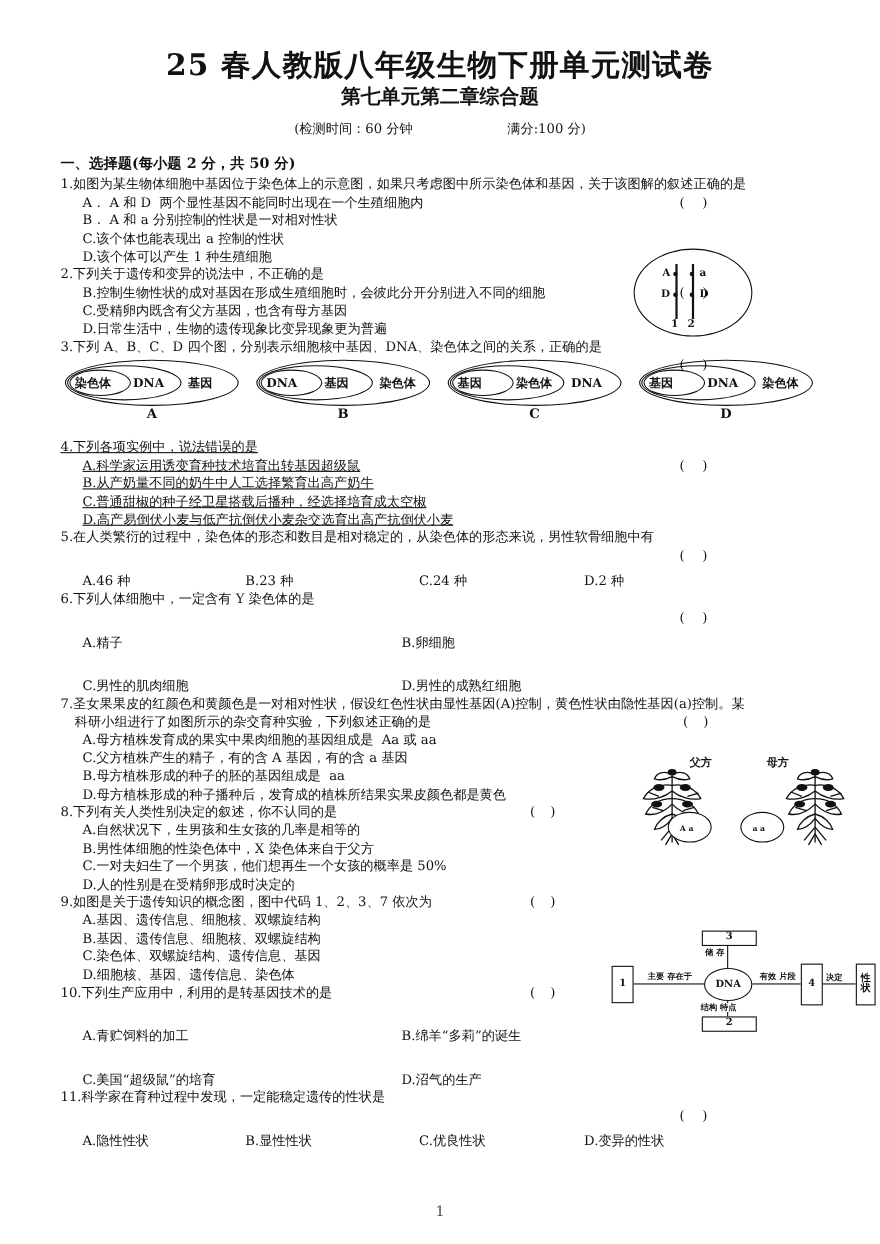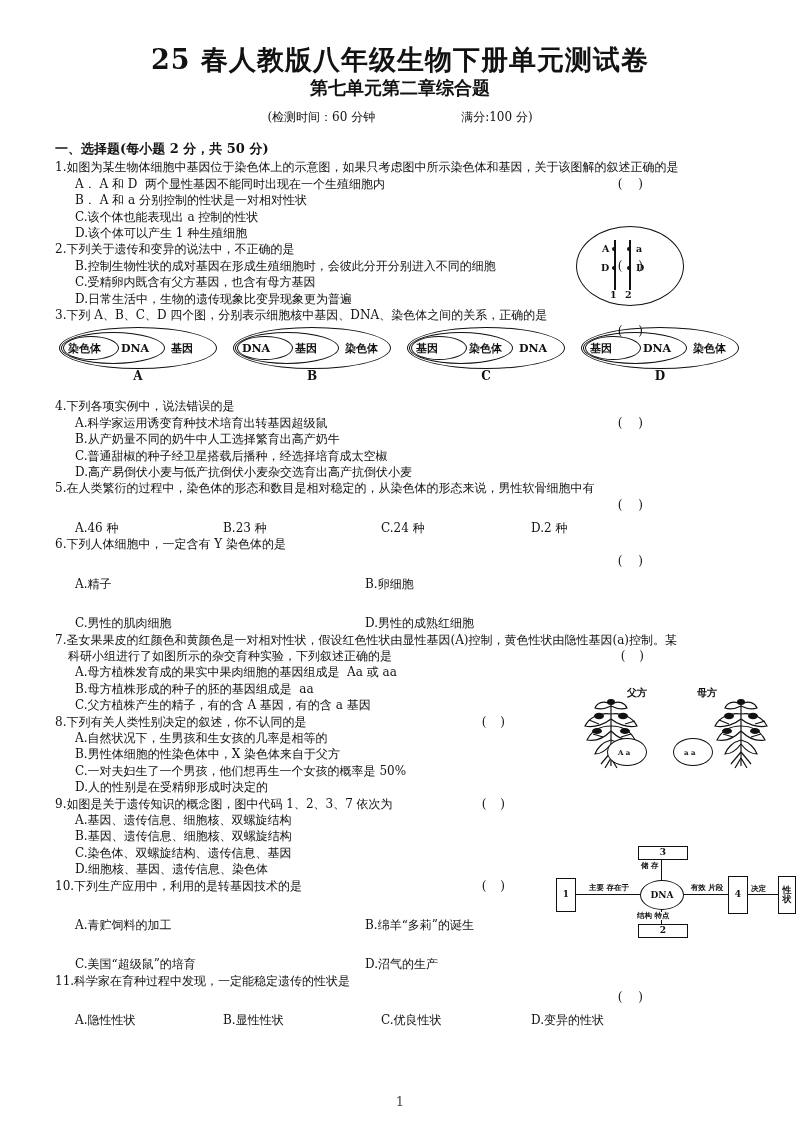--- a/index.html
+++ b/index.html
@@ -289,21 +289,21 @@
       <div class="ell ell-o"></div>
       <div class="ell ell-m"></div>
       <div class="ell ell-i"></div>
       <div class="vt vt1">基因</div>
       <div class="vt vt2">DNA</div>
       <div class="vt vt3">染色体</div>
       <div class="venn-letter">D</div>
     </div>
   </div>
 
-  <div class="q" style="margin-top:15px;">
+  <div class="q" style="margin-top:15px;text-decoration:underline;">
     <span class="stem">4.下列各项实例中，说法错误的是</span>
     <span class="brk-in">(    )</span>
     <span class="opt">A.科学家运用诱变育种技术培育出转基因超级鼠</span>
     <span class="opt">B.从产奶量不同的奶牛中人工选择繁育出高产奶牛</span>
     <span class="opt">C.普通甜椒的种子经卫星搭载后播种，经选择培育成太空椒</span>
     <span class="opt">D.高产易倒伏小麦与低产抗倒伏小麦杂交选育出高产抗倒伏小麦</span>
   </div>
 
   <div class="q">
     <span class="stem">5.在人类繁衍的过程中，染色体的形态和数目是相对稳定的，从染色体的形态来说，男性软骨细胞中有</span>
@@ -316,22 +316,23 @@
     <span class="brk-in">(    )</span>
     <span class="opts-grid"><span class="cell w2-1">A.精子</span><span class="cell">B.卵细胞</span></span>
     <span class="opts-grid"><span class="cell w2-1">C.男性的肌肉细胞</span><span class="cell">D.男性的成熟红细胞</span></span>
   </div>
 
   <div class="q">
     <span class="stem">7.圣女果果皮的红颜色和黄颜色是一对相对性状，假设红色性状由显性基因(A)控制，黄色性状由隐性基因(a)控制。某</span>
     <span class="stem cont">科研小组进行了如图所示的杂交育种实验，下列叙述正确的是</span>
     <span class="brk" style="top:16.4px;right:96px;">(    )</span>
     <span class="opt">A.母方植株发育成的果实中果肉细胞的基因组成是  Aa 或 aa</span>
+    <span class="opt">C.父方植株产生的精子，有的含 A 基因，有的含 a 基因</span>
     <span class="opt">B.母方植株形成的种子的胚的基因组成是  aa</span>
-    <span class="opt">C.父方植株产生的精子，有的含 A 基因，有的含 a 基因</span>
+    <span class="opt">D.母方植株形成的种子播种后，发育成的植株所结果实果皮颜色都是黄色</span>
   </div>
 
   <div class="q">
     <span class="stem">8.下列有关人类性别决定的叙述，你不认同的是</span>
     <span class="brk" style="top:0;right:235px;">(    )</span>
     <span class="opt">A.自然状况下，生男孩和生女孩的几率是相等的</span>
     <span class="opt">B.男性体细胞的性染色体中，X 染色体来自于父方</span>
     <span class="opt">C.一对夫妇生了一个男孩，他们想再生一个女孩的概率是 50%</span>
     <span class="opt">D.人的性别是在受精卵形成时决定的</span>
   </div>

